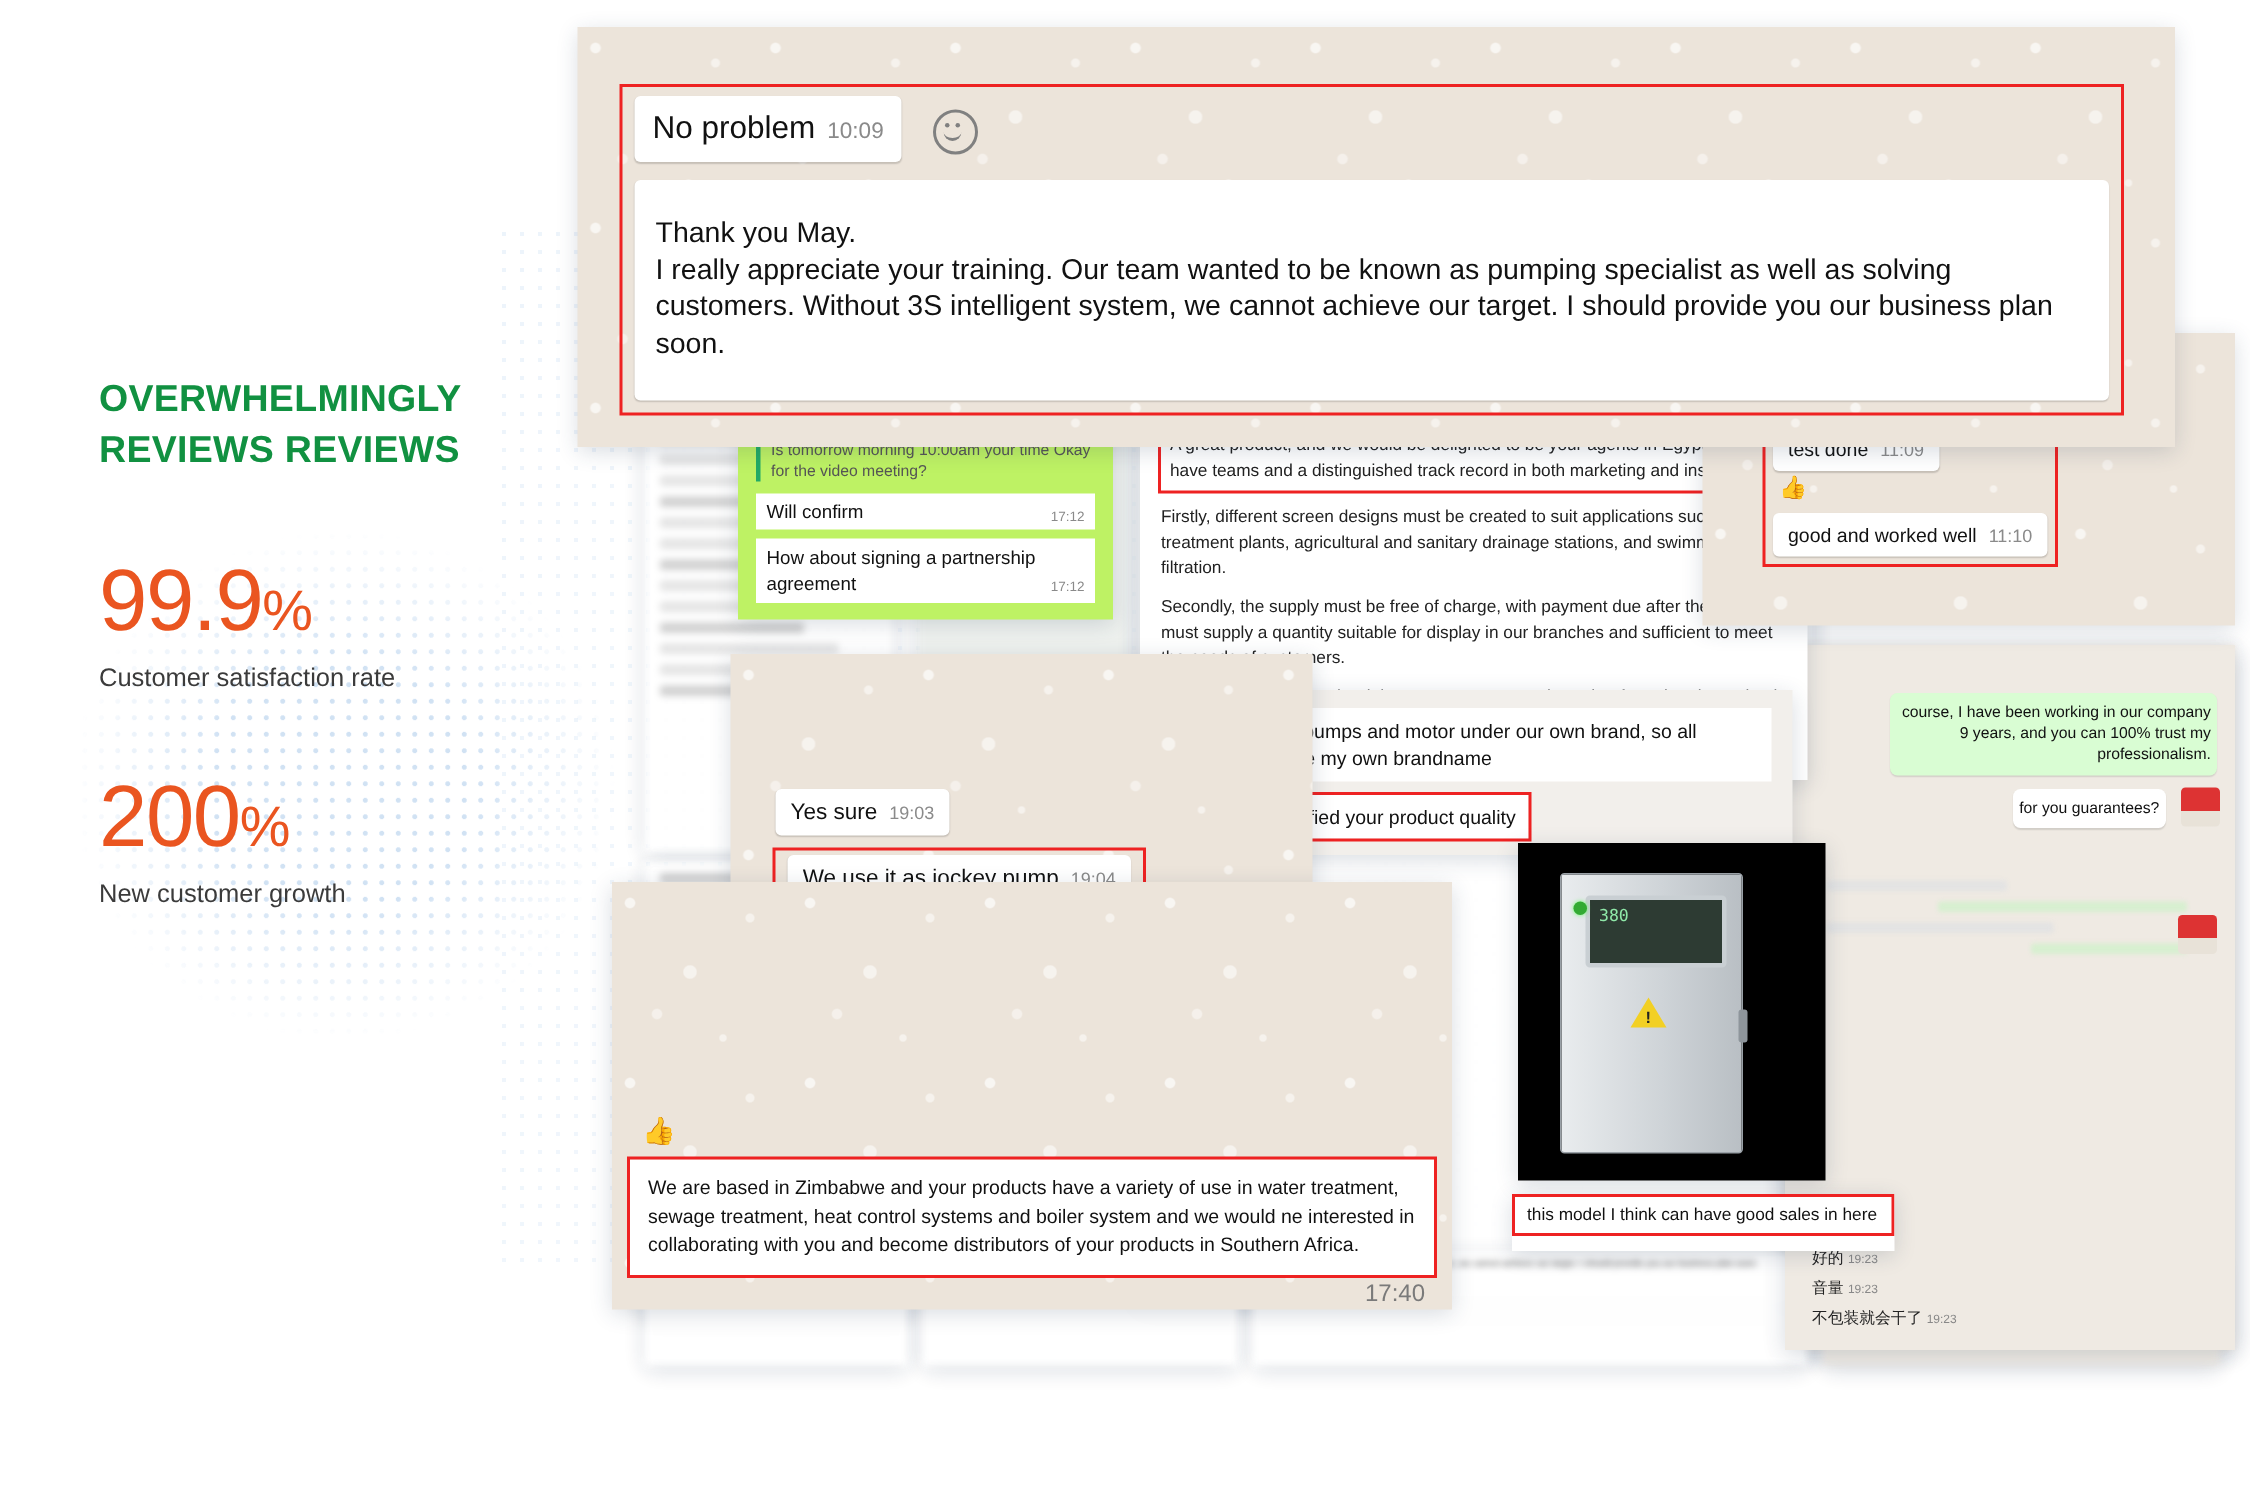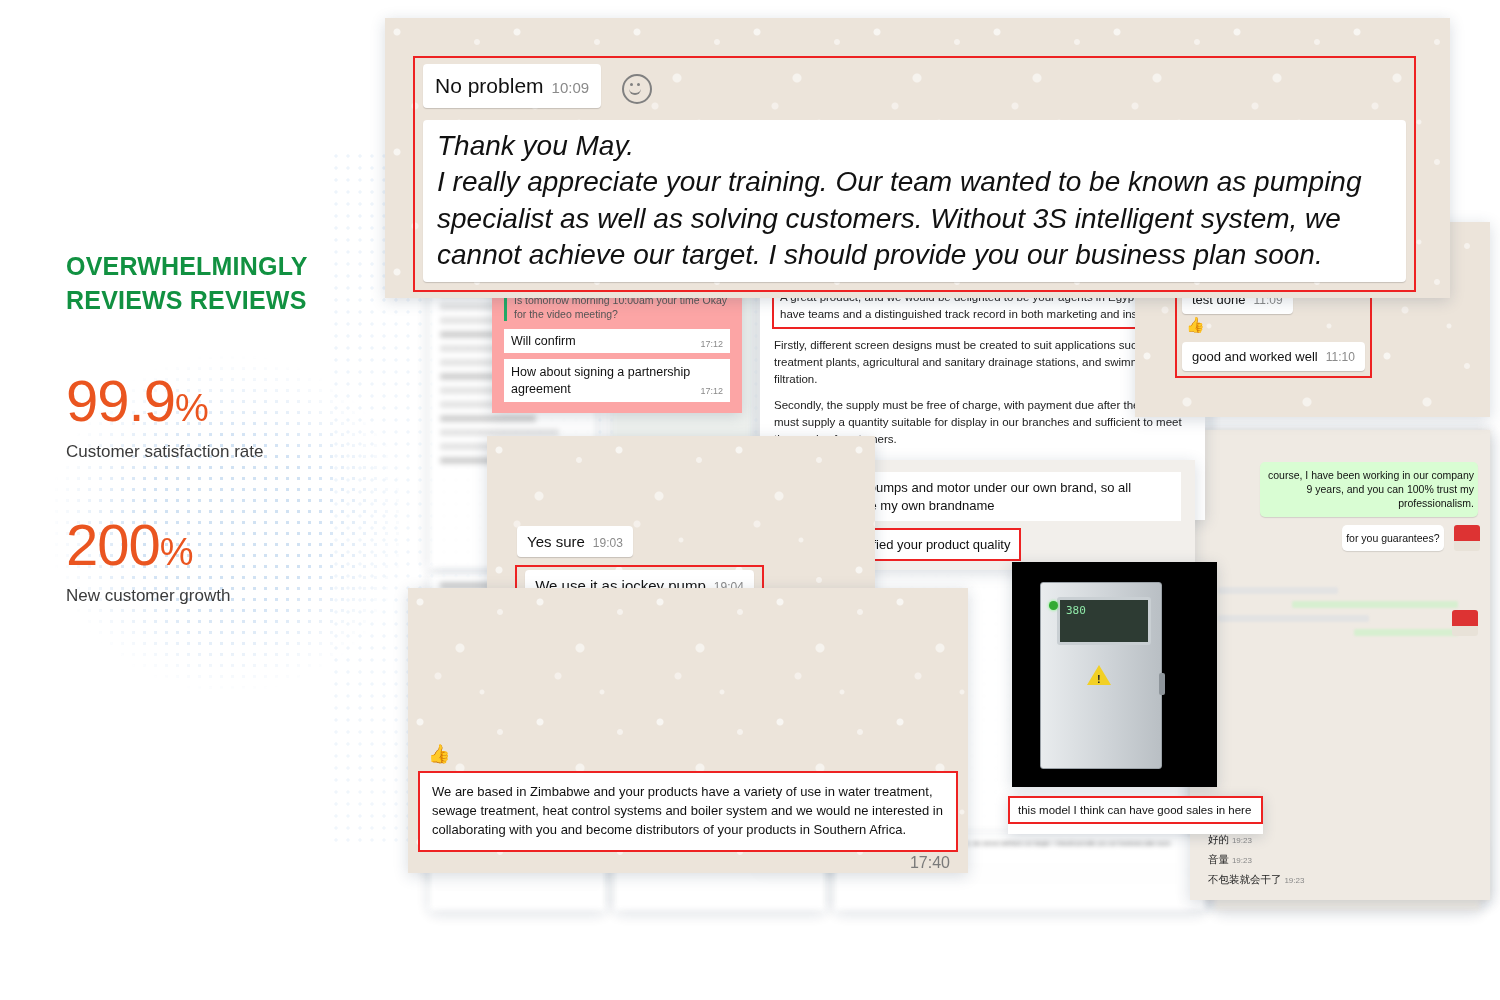--- a/index.html
+++ b/index.html
@@ -123,25 +123,24 @@
     margin: 7px 10px;
   }
   .ln.d { background: #cfcfcf; }
   .ln.g { background: #d7efd0; }
 
   
   #card-top { left: 385px; top: 18px; width: 1065px; height: 280px; }
   #card-top .inner { padding: 40px 0 0 30px; }
 
   .big-bubble {
-    font-size: 28px;
+    font-size: 19px;
     line-height: 1.3;
-    padding: 8px 14px;
+    padding: 24px 14px;
     max-width: 955px;
-    font-style: italic;
   }
   .emoji-dot {
     display: inline-block;
     width: 26px; height: 26px;
     border-radius: 50%;
     border: 2px solid #808080;
     position: relative;
     vertical-align: middle;
     margin-left: 16px;
   }
@@ -165,21 +164,21 @@
 
   
   #card-testdone { left: 1135px; top: 222px; width: 355px; height: 195px; }
 
   
   #card-egypt { left: 760px; top: 270px; width: 445px; height: 250px; background:#fff; }
   #card-egypt p { margin: 0 0 10px 0; font-size: 11.5px; color: #222; line-height: 1.45; }
   #card-egypt .pad { padding: 14px 14px 0 14px; }
 
   
-  #card-meeting { left: 492px; top: 268px; width: 250px; height: 145px; background: #fca5a5; }
+  #card-meeting { left: 492px; top: 268px; width: 250px; height: 145px; background: #bef264; }
 
   
   #card-jockey { left: 487px; top: 436px; width: 388px; height: 315px; }
 
   
   #card-brand { left: 775px; top: 460px; width: 420px; height: 110px; background:#f2efeb; }
 
   
   #card-zim { left: 408px; top: 588px; width: 560px; height: 285px; }
 

